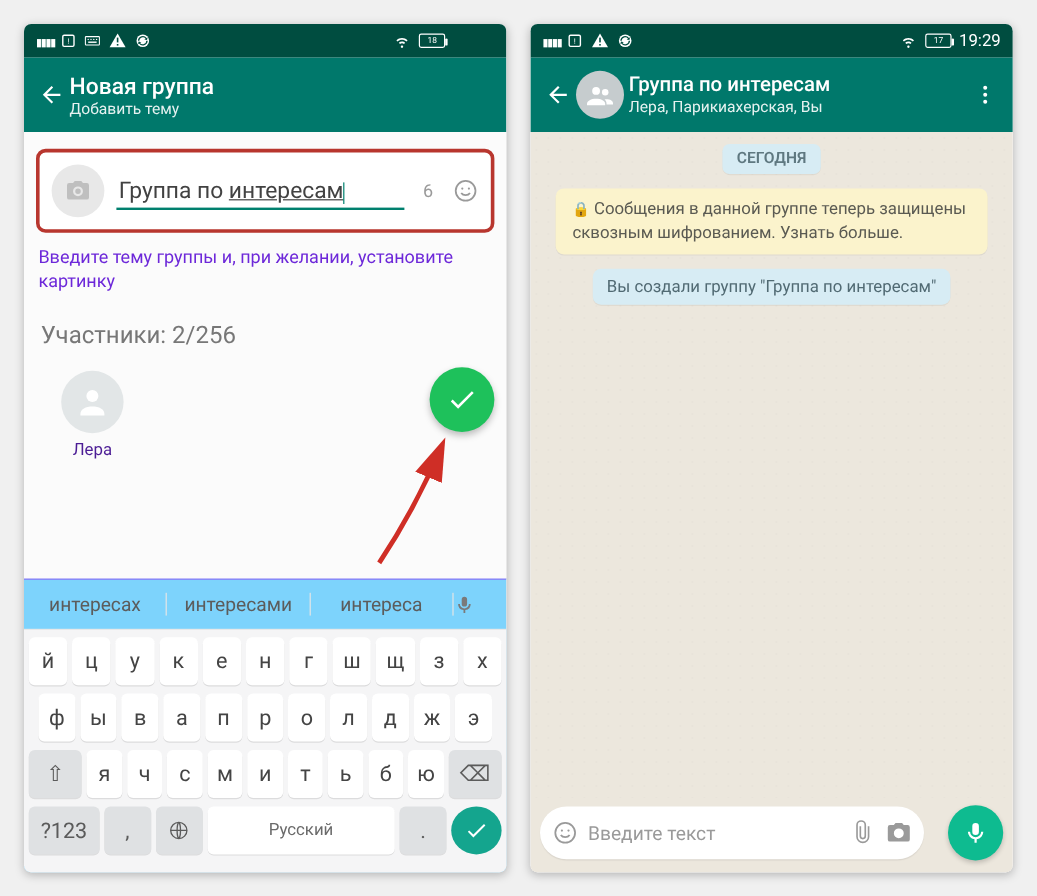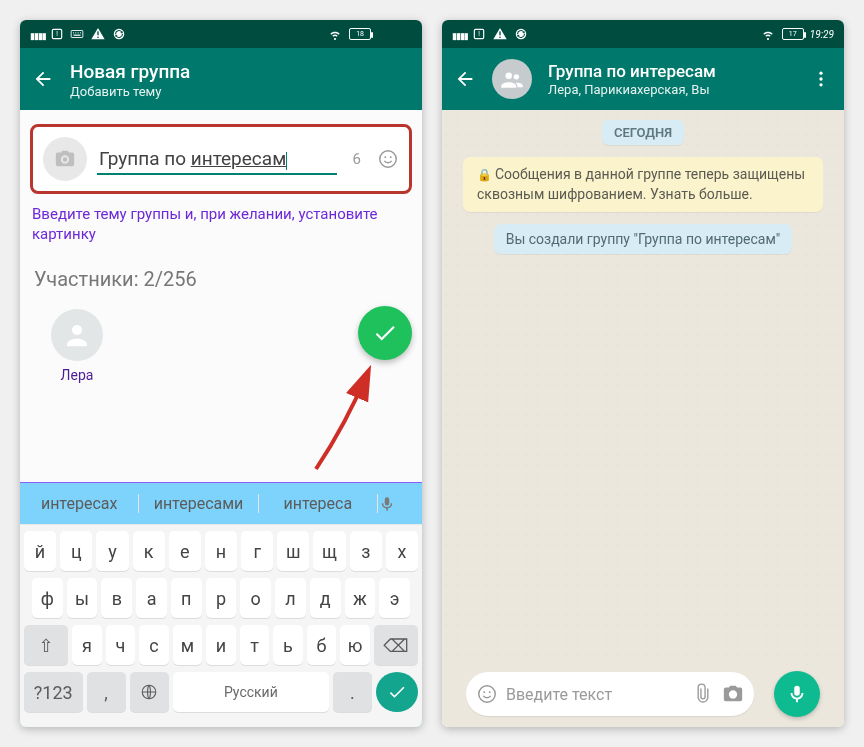--- a/index.html
+++ b/index.html
@@ -39,21 +39,21 @@
   .signal::before { content: "▮▮▮▮"; font-size: 9px; letter-spacing: -1px; }
   .battery { border: 1px solid #fff; width: 22px; height: 12px; border-radius: 2px; display:flex; align-items:center; justify-content:center; font-size:7px; padding:0 1px; position:relative; }
   .battery::after { content:""; position:absolute; right:-3px; top:3px; width:2px; height:6px; background:#fff; border-radius:1px;}
   
   .toolbar {
     background: #00786b;
     color: #fff;
     display: flex;
     align-items: center;
     padding: 10px 12px;
-    gap: 16px;
+    gap: 4px;
     min-height: 62px;
   }
   .toolbar .titles { display:flex; flex-direction:column; }
   .toolbar .title { font-size: 19px; font-weight: 500; }
   .toolbar .subtitle { font-size: 13px; opacity: .9; margin-top: 1px; }
   .back-icon, .more-icon { width:22px; height:22px; display:flex; align-items:center; justify-content:center; fill:#fff; }
   .avatar-circle {
     width: 40px; height: 40px; border-radius: 50%;
     background: #c6ccce; display:flex; align-items:center; justify-content:center;
     color:#fff; flex-shrink:0;
@@ -170,21 +170,21 @@
   .system-box {
     background:#fbf3cc; color:#5a5a52; padding:8px 14px; border-radius:7px;
     text-align:left; max-width:360px; line-height:1.4; box-shadow:0 1px 0 rgba(0,0,0,.06);
   }
   .system-box .lock { color:#b7a968; font-size:12px; margin-right:3px; }
   .system-gray {
     background:#d7ecf4; color:#516a73; padding:7px 12px; border-radius:7px;
     text-align:center; max-width:360px; box-shadow:0 1px 0 rgba(0,0,0,.05);
   }
   .chat-input-bar {
-    display:flex; align-items:center; padding:6px 24px 10px; gap:20px;
+    display:flex; align-items:center; padding:6px 8px 10px; gap:20px;
     background:#ece7dd;
   }
   .chat-input {
     flex:1; background:#fff; border-radius:30px; height:44px;
     display:flex; align-items:center; padding:0 10px; gap:8px;
     color:#9a9a9a;
     box-shadow:0 1px 1px rgba(0,0,0,.08);
   }
   .chat-input .placeholder { flex:1; font-size:16px; }
   .mic-fab {
@@ -410,21 +410,21 @@
           </svg>
       </span>
     </div>
     <div class="right">
       <span>
         <svg viewBox="0 0 24 24" width="16" height="16" fill="#fff">
             <path d="M12 18c.8 0 1.5.7 1.5 1.5S12.8 21 12 21s-1.5-.7-1.5-1.5S11.2 18 12 18zm-4-3.5c2.2-2.2 5.8-2.2 8 0l-1.5 1.5c-1.4-1.4-3.6-1.4-5 0zm-3-3c3.9-3.9 10.1-3.9 14 0l-1.5 1.5c-3-3-8-3-11 0z"></path>
           </svg>
       </span>
       <span class="battery">17</span>
-      <span style="font-size:10px;font-style:italic;">19:29</span>
+      <span style="font-size:14px;">19:29</span>
     </div>
   </div>
 
   <div class="toolbar">
     <span class="back-icon">
       <svg viewBox="0 0 24 24" width="22" height="22" fill="#fff">
           <path d="M20 11H7.8l5.6-5.6L12 4l-8 8 8 8 1.4-1.4L7.8 13H20z"></path>
         </svg>
     </span>
     <div class="avatar-circle">

